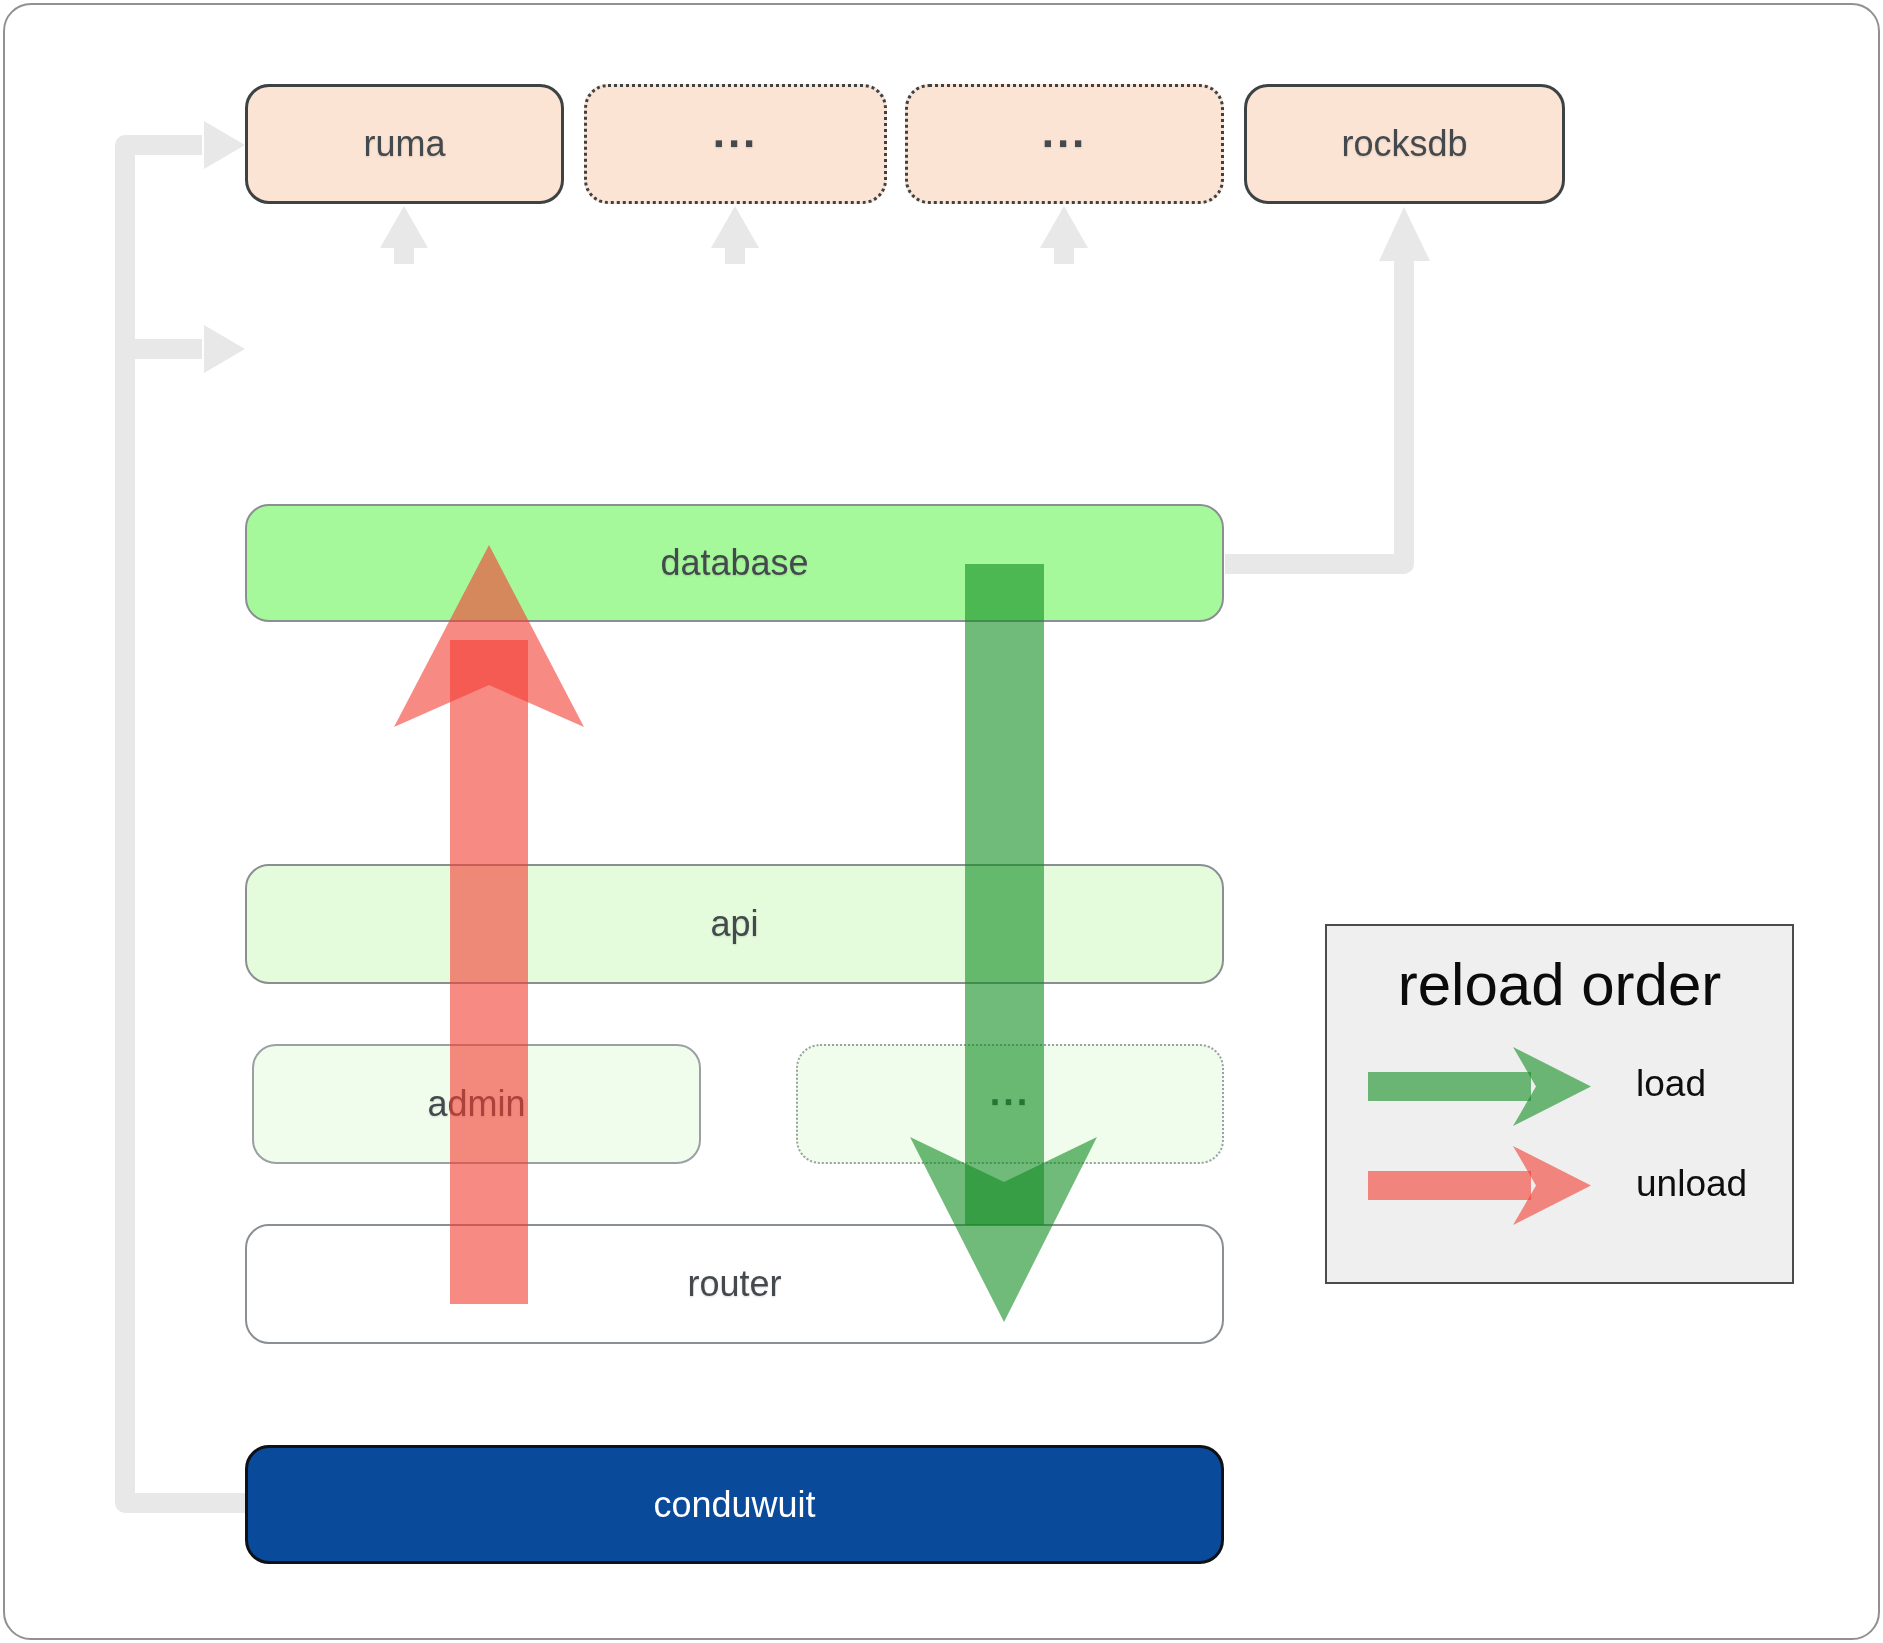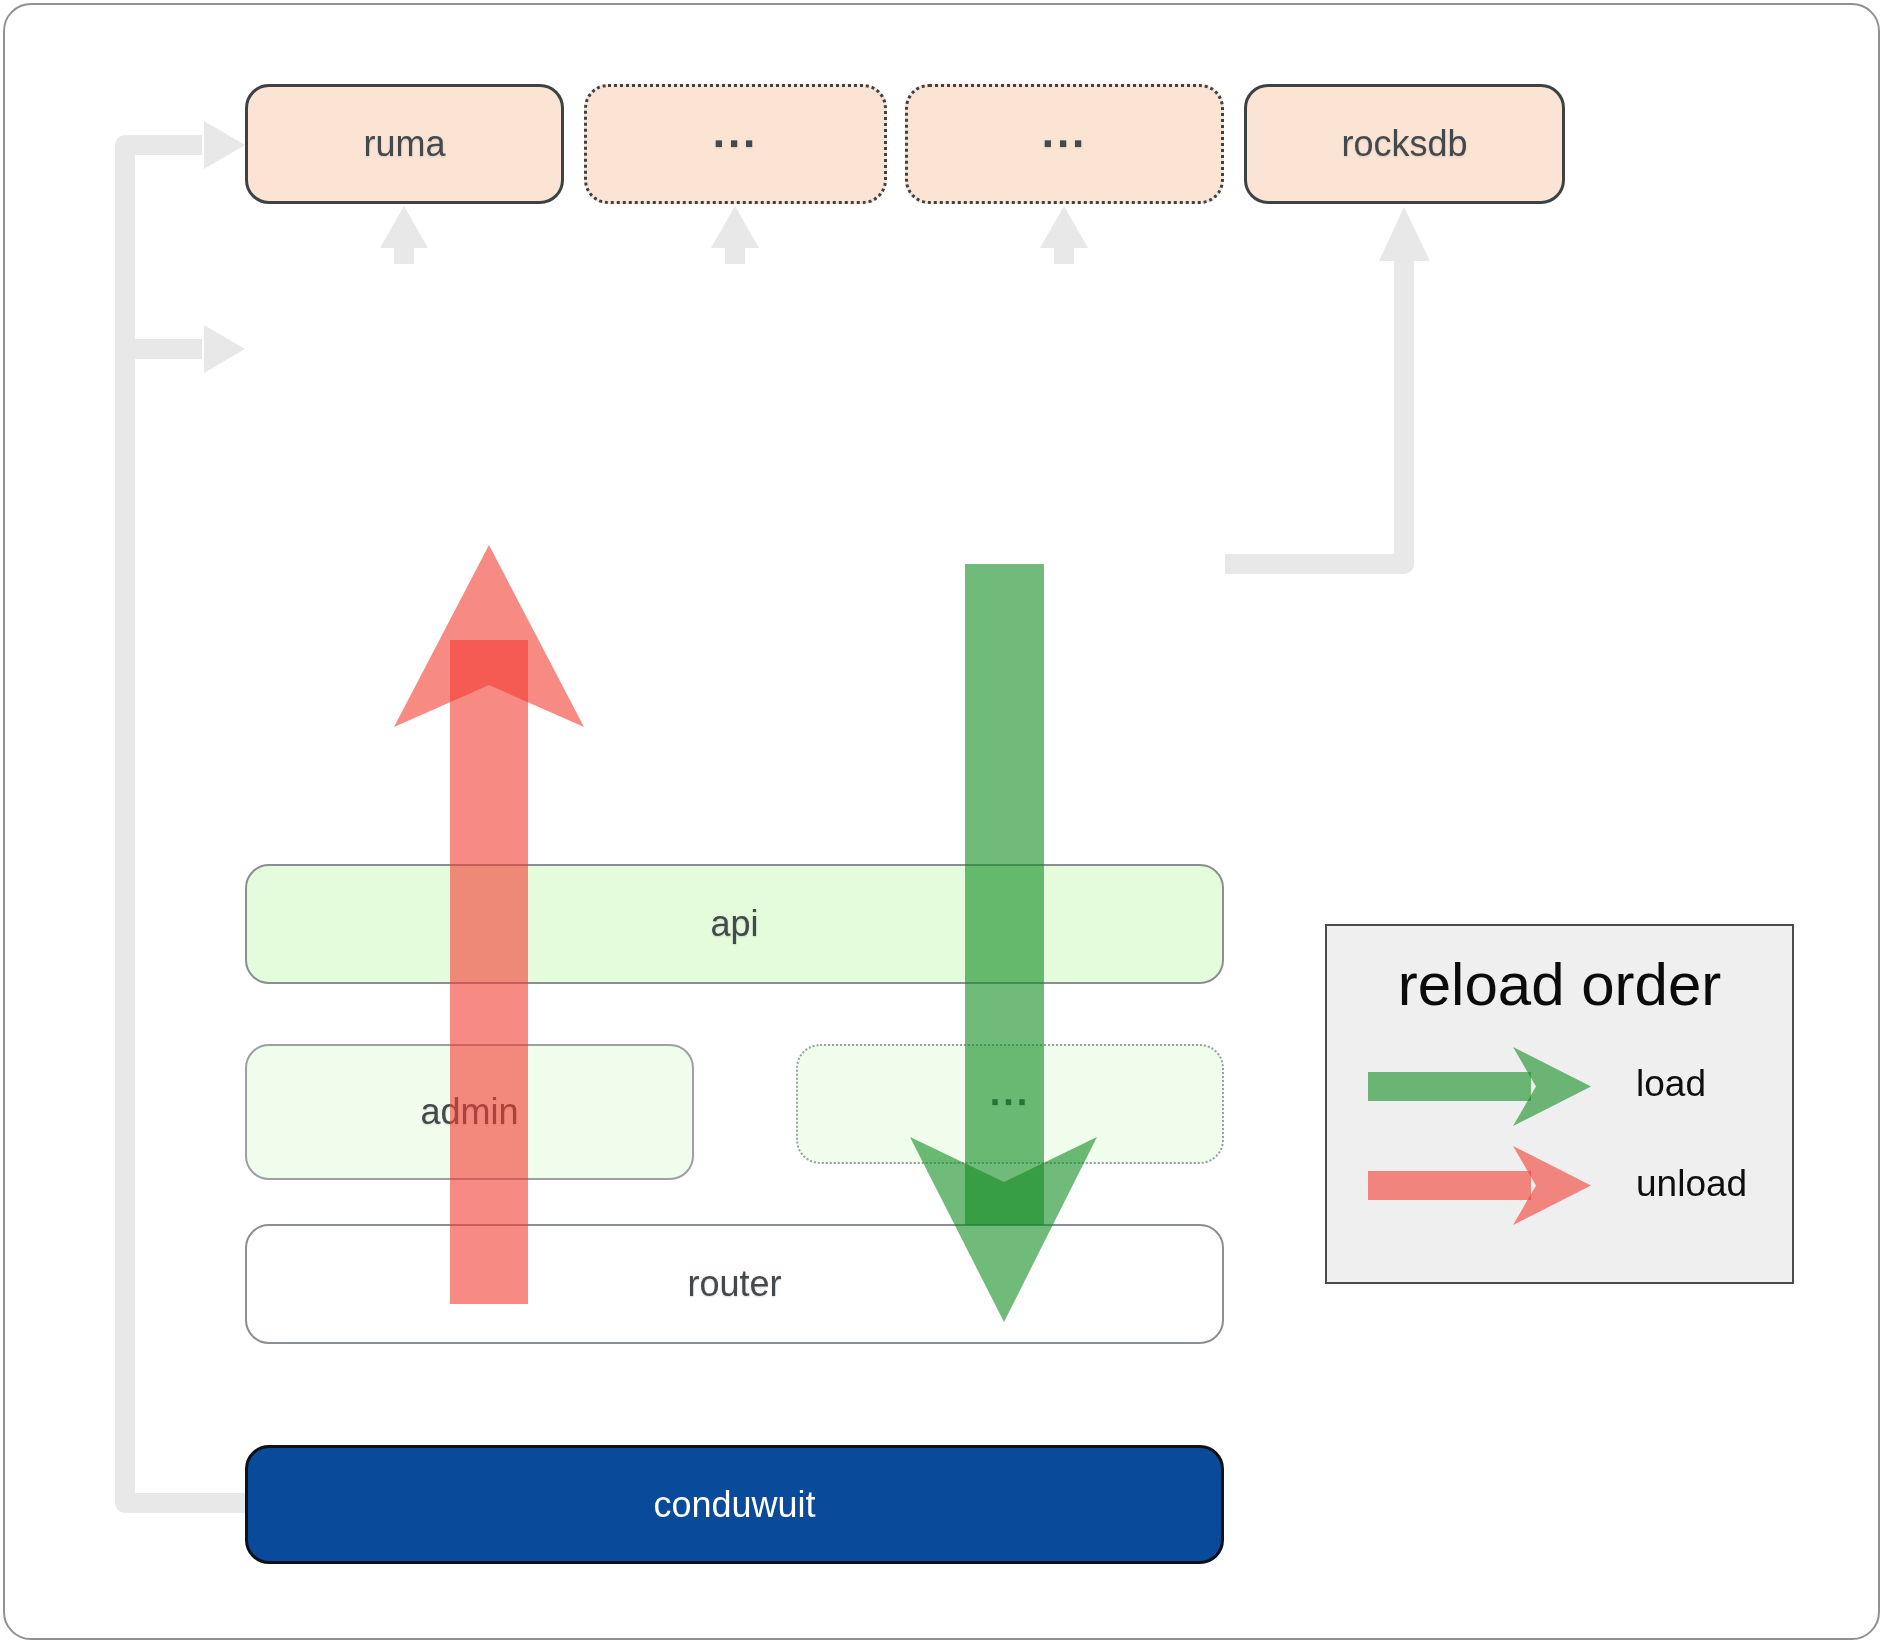--- a/index.html
+++ b/index.html
@@ -22,21 +22,21 @@
        font-size:36px;color:var(--label-gray);
        text-shadow:0 1px 2px rgba(60,60,60,0.18);}
   .b-ruma      {left:240px;top:79px;width:319px;height:120px;background:var(--peach);border:3px solid var(--peach-border);}
   .b-mid1      {left:579px;top:79px;width:303px;height:120px;background:var(--peach);border:3px dotted var(--peach-border);}
   .b-mid2      {left:900px;top:79px;width:319px;height:120px;background:var(--peach);border:3px dotted var(--peach-border);}
   .b-rocksdb   {left:1239px;top:79px;width:321px;height:120px;background:var(--peach);border:3px solid var(--peach-border);}
   .b-core      {left:240px;top:259px;width:979px;height:185px;background:var(--blue);border:2.5px solid var(--box-border-gray);}
   .b-database  {left:240px;top:499px;width:979px;height:118px;background:var(--green-bright);border:2.5px solid var(--box-border-gray);}
   .b-service   {left:240px;top:679px;width:979px;height:119px;background:var(--green-light);border:2.5px solid var(--box-border-gray);}
   .b-api       {left:240px;top:859px;width:979px;height:120px;background:var(--green-lighter);border:2.5px solid var(--box-border-gray);}
-  .b-admin     {left:240px;top:1039px;width:449px;height:136px;background:var(--green-faint);border:2px solid #9aa0a4;}
+  .b-admin     {left:247px;top:1039px;width:449px;height:120px;background:var(--green-faint);border:2px solid #9aa0a4;}
   .b-mid3      {left:791px;top:1039px;width:428px;height:120px;background:var(--green-faint);border:2px dotted #9aa0a4;}
   .b-router    {left:240px;top:1219px;width:979px;height:120px;background:#ffffff;border:2.5px solid var(--box-border-gray);}
   .b-conduwuit {left:240px;top:1440px;width:979px;height:119px;background:var(--navy);border:3px solid #0e1116;
                 color:#ffffff;font-weight:400;text-shadow:none;}
   .dots{font-size:44px;font-weight:700;letter-spacing:3px;transform:translateY(-12px);}
   .b-mid3 .dots{color:#4a5054;font-size:38px;}
   
   #legend{position:absolute;left:1320px;top:919px;width:469px;height:360px;z-index:1;
           box-sizing:border-box;background:var(--legend-bg);border:2.5px solid #4b4b4b;}
   #legend-title{position:absolute;left:0;top:24px;width:100%;text-align:center;
@@ -83,20 +83,23 @@
   </div>
   <div class="box b-mid1">
     <span class="dots">...</span>
   </div>
   <div class="box b-mid2">
     <span class="dots">...</span>
   </div>
   <div class="box b-rocksdb">
     <span>rocksdb</span>
   </div>
+  <div class="box b-database">
+    <span>database</span>
+  </div>
   <div class="box b-api">
     <span>api</span>
   </div>
   <div class="box b-admin">
     <span>admin</span>
   </div>
   <div class="box b-mid3">
     <span class="dots">...</span>
   </div>
   <div class="box b-router">

